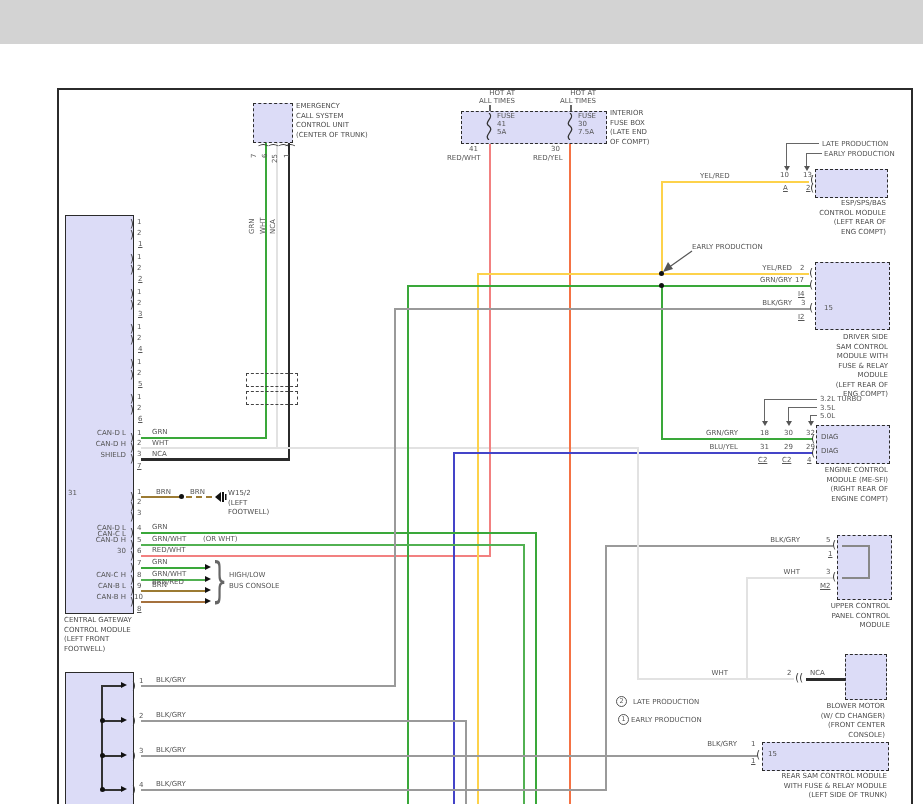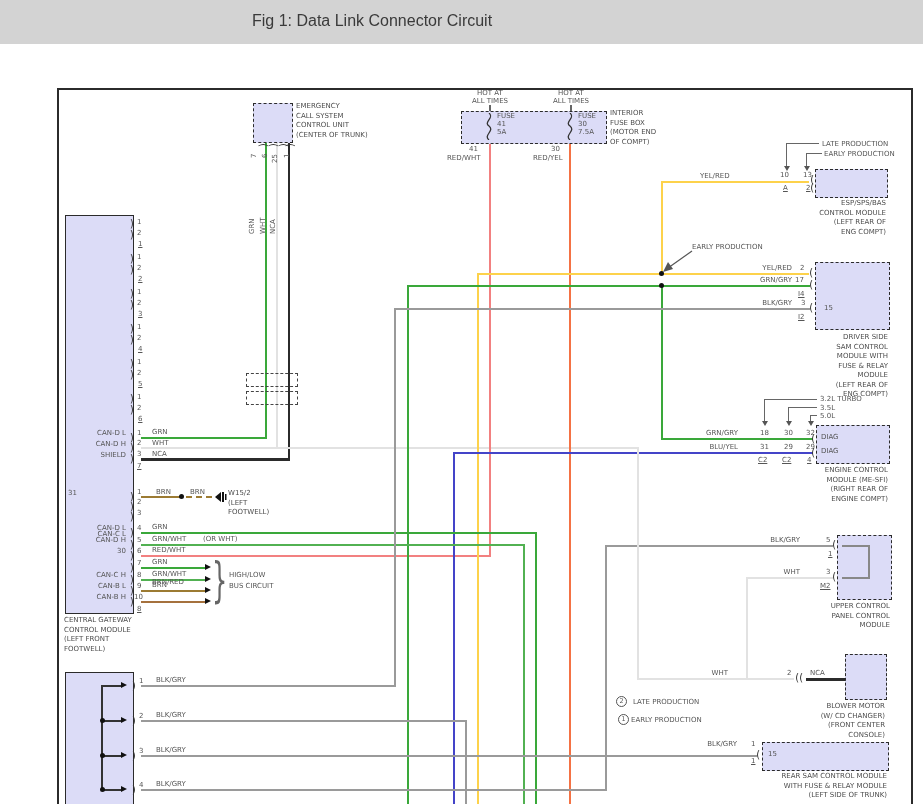--- a/index.html
+++ b/index.html
@@ -2,21 +2,21 @@
 <html><head>
 <meta charset="utf-8">
 <style>
   html,body{margin:0;padding:0;background:#fff}
   .stage{position:relative;width:923px;height:804px;background:#ffffff;overflow:hidden;
          font-family:"DejaVu Sans",sans-serif;color:#555;}
   .hdr{position:absolute;left:0;top:0;width:923px;height:44px;background:#d3d3d3}
   .ttl{position:absolute;left:252px;top:12px;font-size:16px;color:#3a3a3a;
        font-family:"Liberation Sans",sans-serif}
   .t{position:absolute;font-size:7px;line-height:8px;white-space:nowrap;color:#555}
-  .c{text-align:center}
+  .c{text-align:right}
   .rr{text-align:right}
   .u{text-decoration:underline}
   .cap{position:absolute;font-size:7px;line-height:9.5px;white-space:nowrap;color:#4c4c4c}
   .cap.rt{text-align:right}
   .w{position:absolute}
   .wh{height:2px}.wh3{height:2.5px}.wv{width:2px}
   .lw{position:absolute;background:#666}
   .box{position:absolute;background:#dcdcf7;border:1.5px solid #2b2b2b}
   .dash{border-style:dashed;border-width:1.5px}
   .mini{position:absolute;background:none;border:1px dashed #444}
@@ -29,21 +29,20 @@
   .brace{position:absolute;font-size:48px;color:#666;transform:scaleX(.5);transform-origin:0 0;line-height:1}
   .circ{position:absolute;width:9px;height:9px;border:1px solid #555;border-radius:50%;font-size:6.5px;line-height:9px;text-align:center;color:#555}
   .dashw{position:absolute;height:0;border-top:2px dashed #9c7b33}
 </style>
 </head>
 <body>
 
 <div class="stage">
 
   <div class="hdr"></div>
-  <div class="ttl">Fig 1: Data Link Connector Circuit</div>
 
   <div class="w" style="left:57px;top:88px;width:856px;height:1.5px;background:#2b2b2b"></div>
   <div class="w" style="left:57px;top:88px;width:1.5px;height:716px;background:#2b2b2b"></div>
   <div class="w" style="left:911px;top:88px;width:1.5px;height:716px;background:#2b2b2b"></div>
 
   <div class="w wv" style="left: 265px; top: 142px; height: 296px; background-color: rgb(58, 168, 58);"></div>
   <div class="w wv" style="left: 276px; top: 142px; height: 306px; background-color: rgb(226, 226, 226);"></div>
   <div class="w wv" style="left: 288px; top: 142px; height: 317px; background-color: rgb(43, 43, 43);"></div>
   <div class="w wh" style="left: 141px; top: 437px; width: 126px; background-color: rgb(58, 168, 58);"></div>
   <div class="w wh" style="left: 141px; top: 447px; width: 497px; background-color: rgb(226, 226, 226);"></div>
@@ -145,21 +144,21 @@
   </svg>
   <span class="t" style="left:497px;top:112px">FUSE</span>
   <span class="t" style="left:497px;top:120px">41</span>
   <span class="t" style="left:497px;top:128px">5A</span>
   <span class="t" style="left:578px;top:112px">FUSE</span>
   <span class="t" style="left:578px;top:120px">30</span>
   <span class="t" style="left:578px;top:128px">7.5A</span>
   <div class="cap" style="left:610px;top:109px">
     <div>INTERIOR</div>
     <div>FUSE BOX</div>
-    <div>(MOTOR END</div>
+    <div>(LATE END</div>
     <div>OF COMPT)</div>
   </div>
   <span class="t" style="left:469px;top:145px">41</span>
   <span class="t" style="left:551px;top:145px">30</span>
   <span class="t" style="left:447px;top:154px">RED/WHT</span>
   <span class="t" style="left:533px;top:154px">RED/YEL</span>
 
   <span class="t" style="left:822px;top:140px">LATE PRODUCTION</span>
   <span class="t" style="left:824px;top:150px">EARLY PRODUCTION</span>
   <div class="lw" style="left:786px;top:143px;width:33px;height:1.2px"></div>
@@ -383,21 +382,21 @@
     <span class="t" style="left:137px;top:582px">9</span>
   <span class="t" style="left:152px;top:581px">BRN</span>
   <span class="t rr" style="right:797px;top:593px">CAN-B H</span>
   <span class="arc" style="left:129px;top:597px">)</span>
     <span class="t" style="left:134px;top:593px">10</span>
   <span class="t" style="left:152px;top:578px">BRN/RED</span>
   <span class="t u" style="left:137px;top:605px">8</span>
 
   <span class="brace" style="left:212px;top:556px">}</span>
   <span class="t" style="left:229px;top:571px">HIGH/LOW</span>
-  <span class="t" style="left:229px;top:582px">BUS CIRCUIT</span>
+  <span class="t" style="left:229px;top:582px">BUS CONSOLE</span>
 
   <div class="cap" style="left:64px;top:616px">
     <div>CENTRAL GATEWAY</div>
     <div>CONTROL MODULE</div>
     <div>(LEFT FRONT</div>
     <div>FOOTWELL)</div>
   </div>
 
   <div class="box" style="left:65px;top:672px;width:67px;height:140px"></div>
   <div class="w" style="left:101px;top:685px;width:1.5px;height:105px;background:#333"></div>

